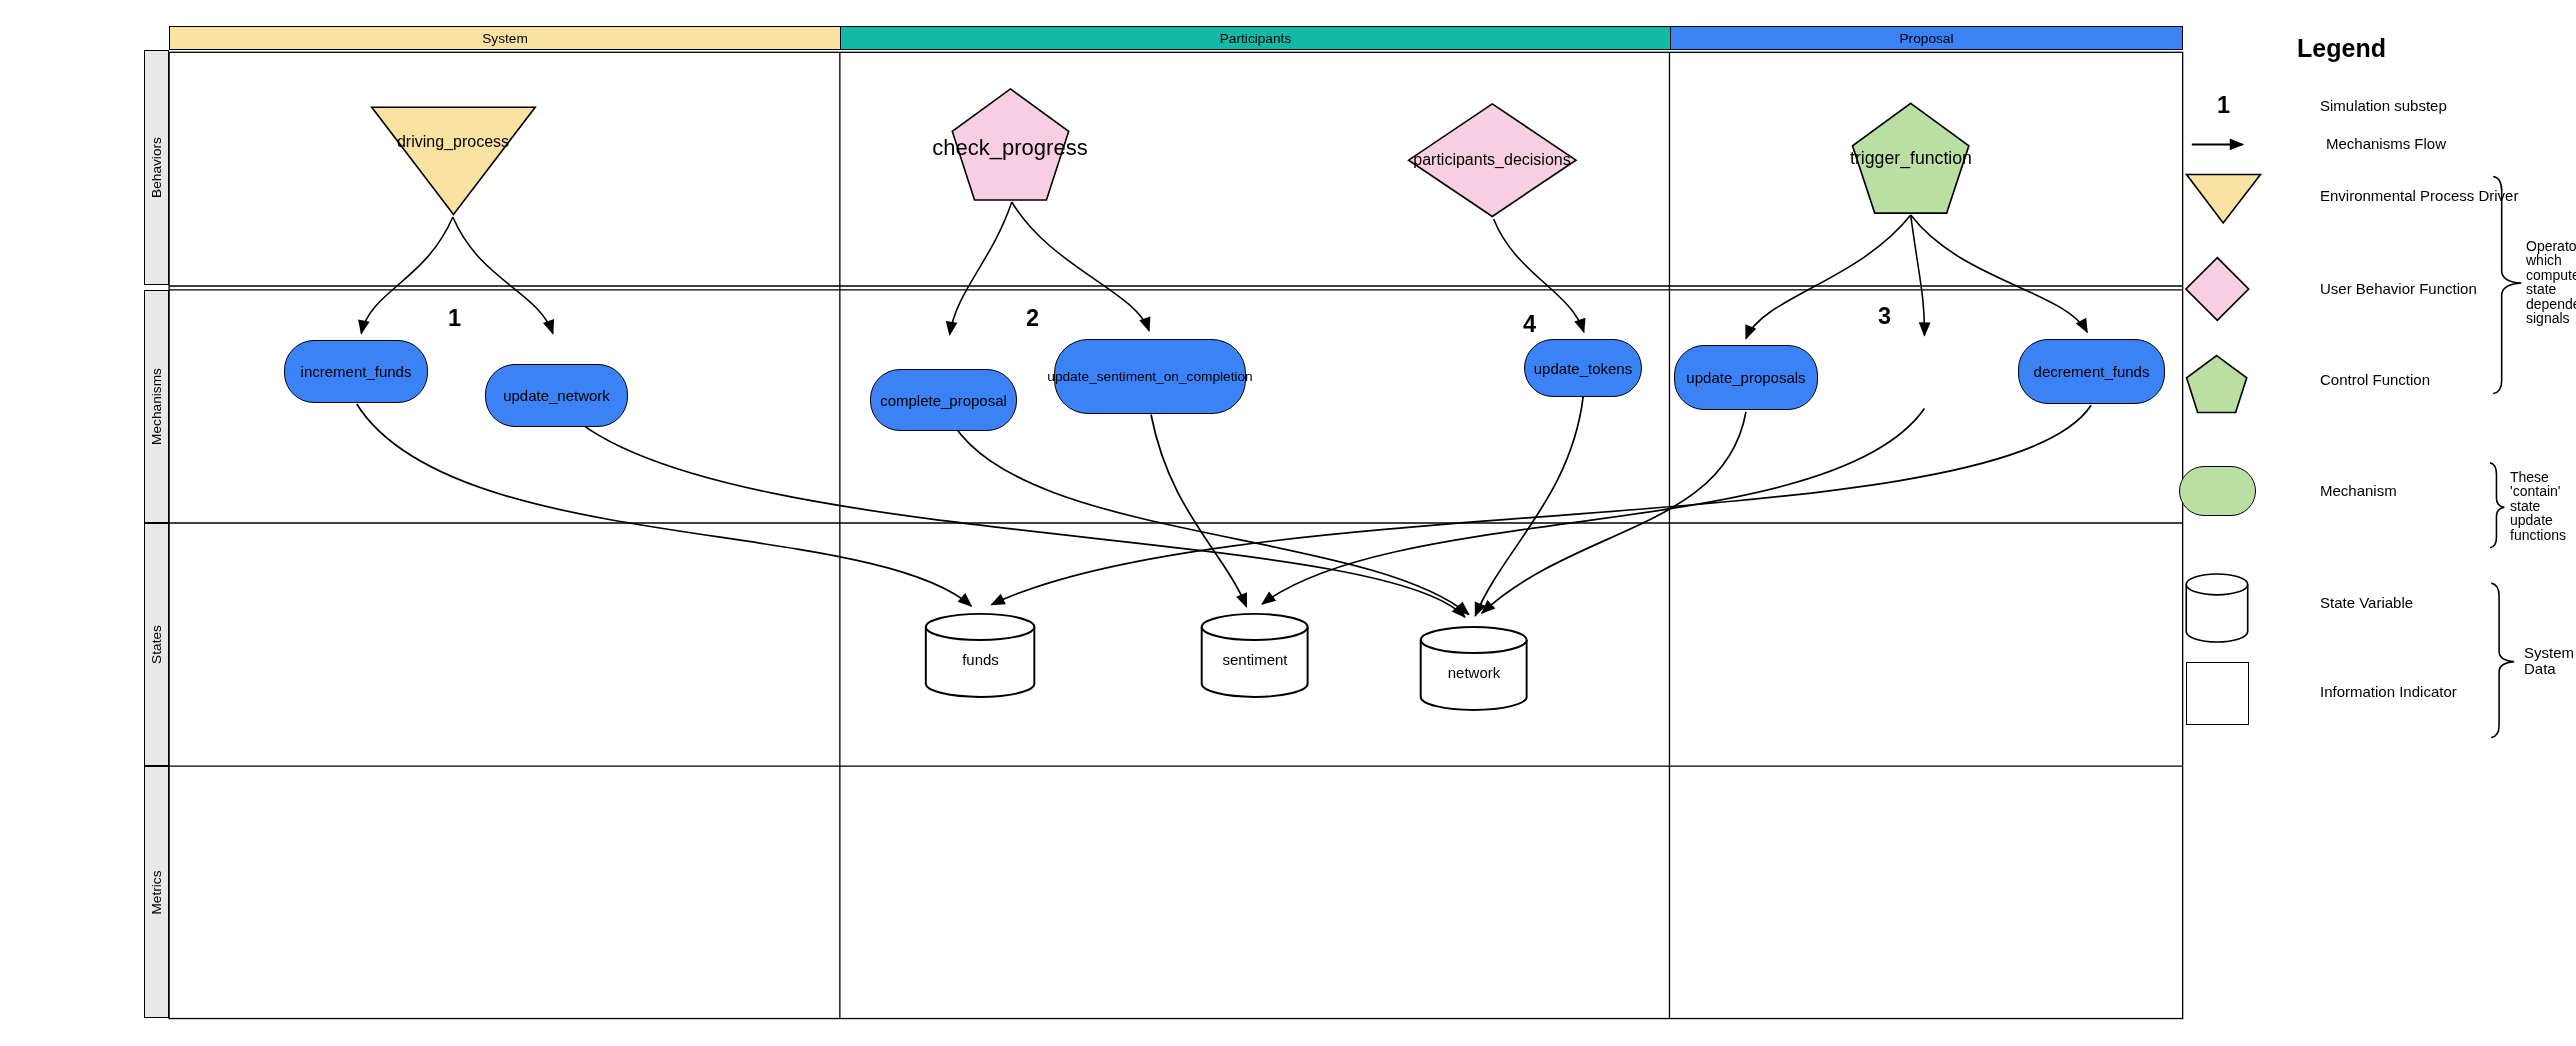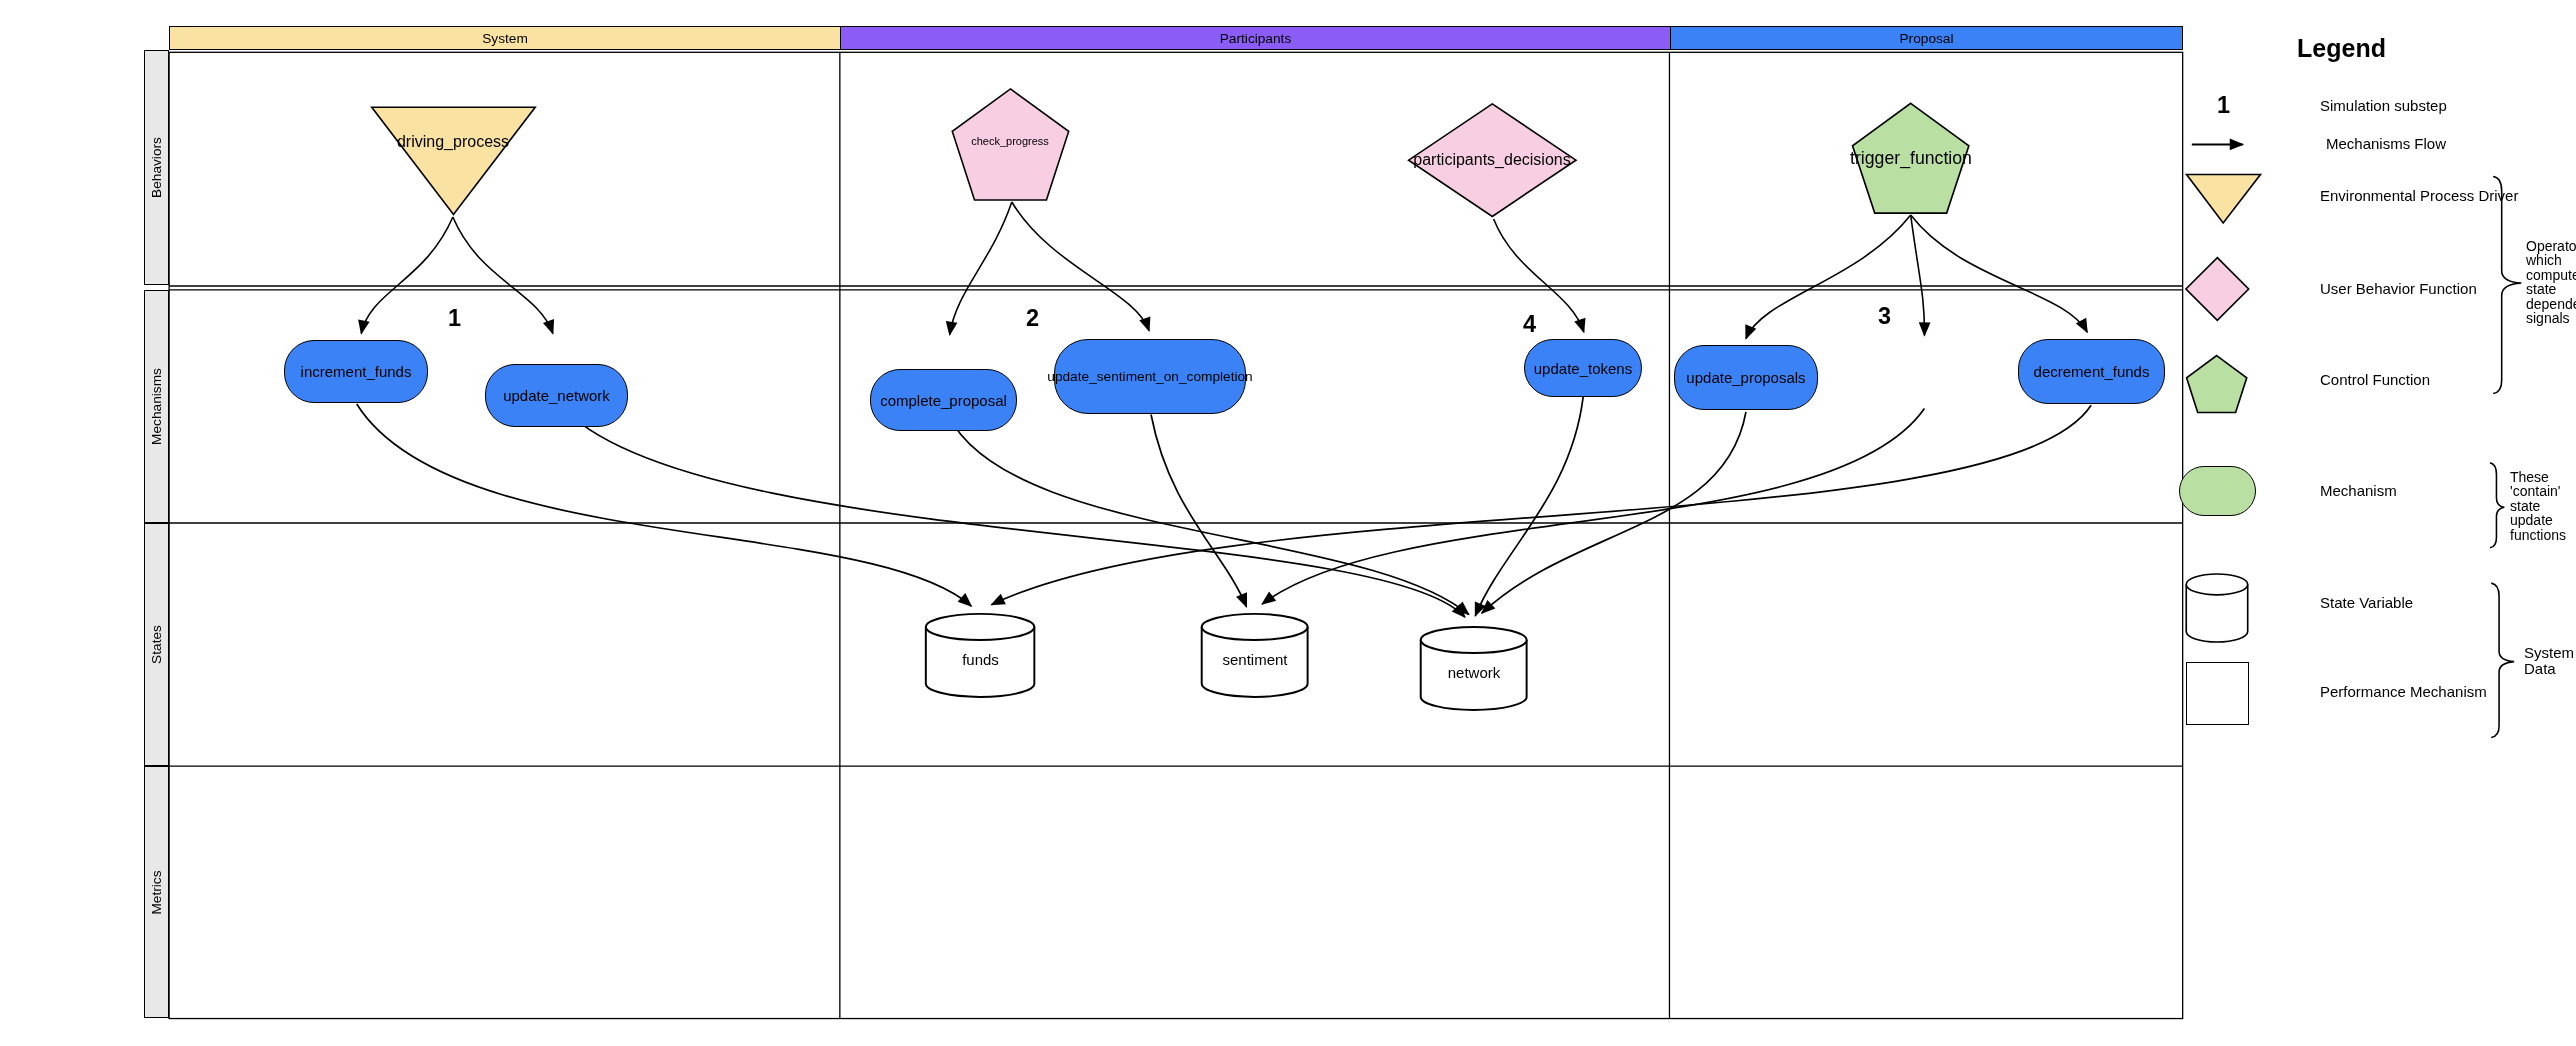--- a/index.html
+++ b/index.html
@@ -6,21 +6,21 @@
   .canvas{
     position:relative;width:2576px;height:1046px;background:#fff;overflow:hidden;
     font-family:"Liberation Sans", sans-serif;color:#000;
   }
   .hdr{
     position:absolute;top:26px;height:24px;box-sizing:border-box;
     border:1.3px solid #000;display:flex;align-items:center;justify-content:center;
     font-size:13.7px;
   }
   .hdr-system{left:169px;width:672px;background:#FAE3A2;}
-  .hdr-participants{left:840px;width:831px;background:#8b5cf6;}
+  .hdr-participants{left:840px;width:831px;background:#14b8a6;}
   .hdr-proposal{left:1670px;width:513px;background:#3b82f6;}
   .rowcell{
     position:absolute;left:144px;width:25px;box-sizing:border-box;
     background:#E8E8E8;border:1.3px solid #000;
     display:flex;align-items:center;justify-content:center;
   }
   .rowcell span{
     transform:rotate(-90deg);white-space:nowrap;font-size:13.7px;
   }
   .mech{
@@ -154,21 +154,21 @@
       <span>Mechanisms</span>
     </div>
   <div class="rowcell" style="top:523px;height:243px;">
       <span>States</span>
     </div>
   <div class="rowcell" style="top:766px;height:252px;">
       <span>Metrics</span>
     </div>
 
   <div class="shape-label" style="left:371px;top:133px;width:164px;">driving_process</div>
-  <div class="shape-label" style="left:912px;top:135px;width:196px;font-size:11px;">check_progress</div>
+  <div class="shape-label" style="left:912px;top:135px;width:196px;font-size:22px;">check_progress</div>
   <div class="shape-label" style="left:1394px;top:151px;width:196px;">participants_decisions</div>
   <div class="shape-label" style="left:1813px;top:148px;width:196px;font-size:17.7px;">trigger_function</div>
 
   <div class="mech" style="left:284px;top:340px;width:144px;height:63px;">increment_funds</div>
   <div class="mech" style="left:485px;top:340px;width:143px;height:63px;margin-top:24px;">update_network</div>
   <div class="mech" style="left:870px;top:341px;width:147px;height:62px;margin-top:28px;">complete_proposal</div>
   <div class="mech small" style="left:1054px;top:339px;width:192px;height:75px;border-radius:34px;">update_sentiment_on_completion</div>
   <div class="mech" style="left:1524px;top:339px;width:118px;height:58px;">update_tokens</div>
   <div class="mech" style="left:1674px;top:345px;width:144px;height:65px;">update_proposals</div>
   <div class="mech" style="left:2018px;top:339px;width:147px;height:65px;">decrement_funds</div>
@@ -188,21 +188,21 @@
   <div class="legend-stadium"></div>
   <div class="legend-square"></div>
 
   <div class="legend-label" style="top:97px;">Simulation substep</div>
   <div class="legend-label" style="top:135px;left:2326px;">Mechanisms Flow</div>
   <div class="legend-label" style="top:187px;">Environmental Process Driver</div>
   <div class="legend-label" style="top:280px;">User Behavior Function</div>
   <div class="legend-label" style="top:371px;">Control Function</div>
   <div class="legend-label" style="top:482px;">Mechanism</div>
   <div class="legend-label" style="top:594px;">State Variable</div>
-  <div class="legend-label" style="top:683px;">Performance Mechanism</div>
+  <div class="legend-label" style="top:683px;">Information Indicator</div>
 
   <div class="annot" style="left:2526px;top:239px;width:52px;">Operato
 which
 compute
 state
 depende
 signals</div>
   <div class="annot" style="left:2510px;top:470px;width:65px;">These
 'contain'
 state

